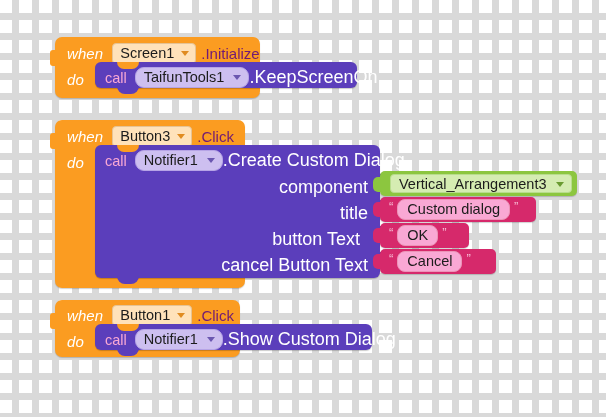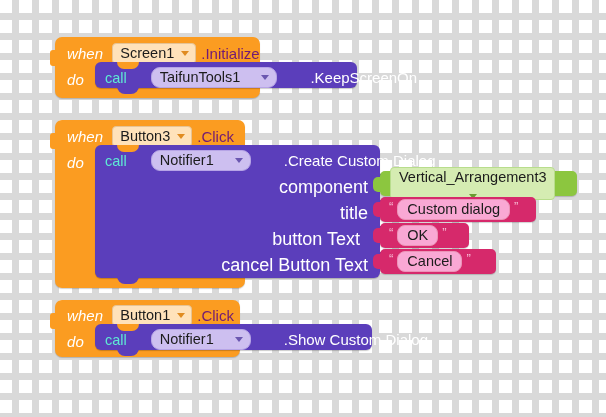--- a/index.html
+++ b/index.html
@@ -80,32 +80,32 @@
     border-radius:0 0 9px 9px;
   }
   .call-block .notch-top{
     position:absolute;left:22px;top:0;width:22px;height:7px;
     background:#fb9c21;border-radius:0 0 9px 9px;
   }
   .call-head{
     position:absolute;left:10px;top:5px;
     display:flex;align-items:center;white-space:nowrap;
   }
-  .kw-call{color:#5eead4;font-size:14.5px;padding-right:24px;}
+  .kw-call{color:#f9a8d4;font-size:14.5px;padding-right:8px;}
   .dd-purple{
-    display:inline-flex;align-items:center;gap:21px;
+    display:inline-flex;align-items:center;gap:9px;
     background:#cdbff0;border:1px solid #b6a4e6;
     border-radius:9px;padding:1px 7px 2px 8px;
     color:#1c1c1c;font-size:14.5px;
   }
   .dd-purple .caret{
     width:0;height:0;border-left:4px solid transparent;
     border-right:4px solid transparent;border-top:5px solid #6b57b0;
   }
-  .method-name{color:#ffffff;font-size:15px;padding-left:6px;margin-left:27px;}
+  .method-name{color:#ffffff;font-size:18px;}
 
   
   .param-label{
     position:absolute;color:#ffffff;font-size:18px;
     text-align:right;white-space:nowrap;
   }
   
   .socket{
     position:absolute;width:9px;height:17px;
     background:#5b3ebb;border-radius:0 5px 5px 0;
@@ -121,21 +121,21 @@
     padding-left:10px;
   }
   .green-block .plug{
     position:absolute;left:-7px;top:6px;width:8px;height:15px;
     background:#8cc63f;border-radius:5px 0 0 5px;
   }
   .dd-green{
     display:inline-flex;align-items:center;gap:9px;
     background:#d5ecb2;border:1px solid #b8dd8c;
     border-radius:4px;padding:1px 7px 0 8px;
-    color:#1c1c1c;font-size:14.5px;flex-direction:column;
+    color:#1c1c1c;font-size:14.5px;
   }
   .dd-green .caret{
     width:0;height:0;border-left:4px solid transparent;
     border-right:4px solid transparent;border-top:5px solid #6a9b31;
   }
 
   
   .text-block{
     position:absolute;
     background:#d6296b;

